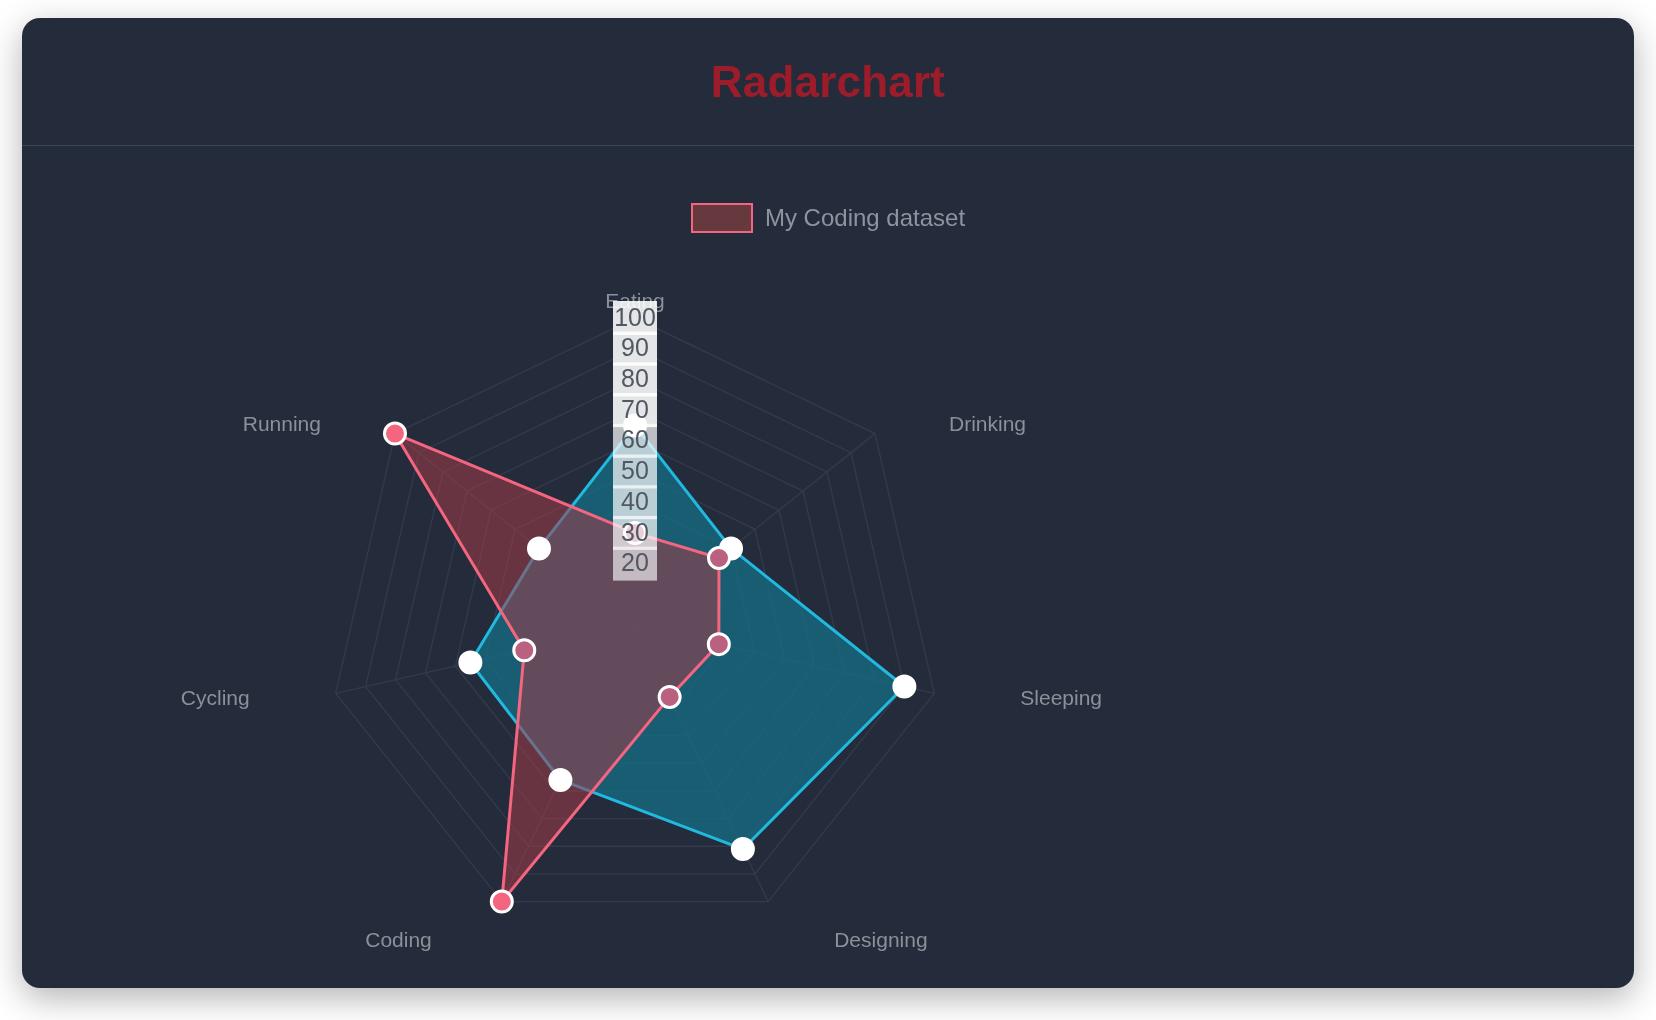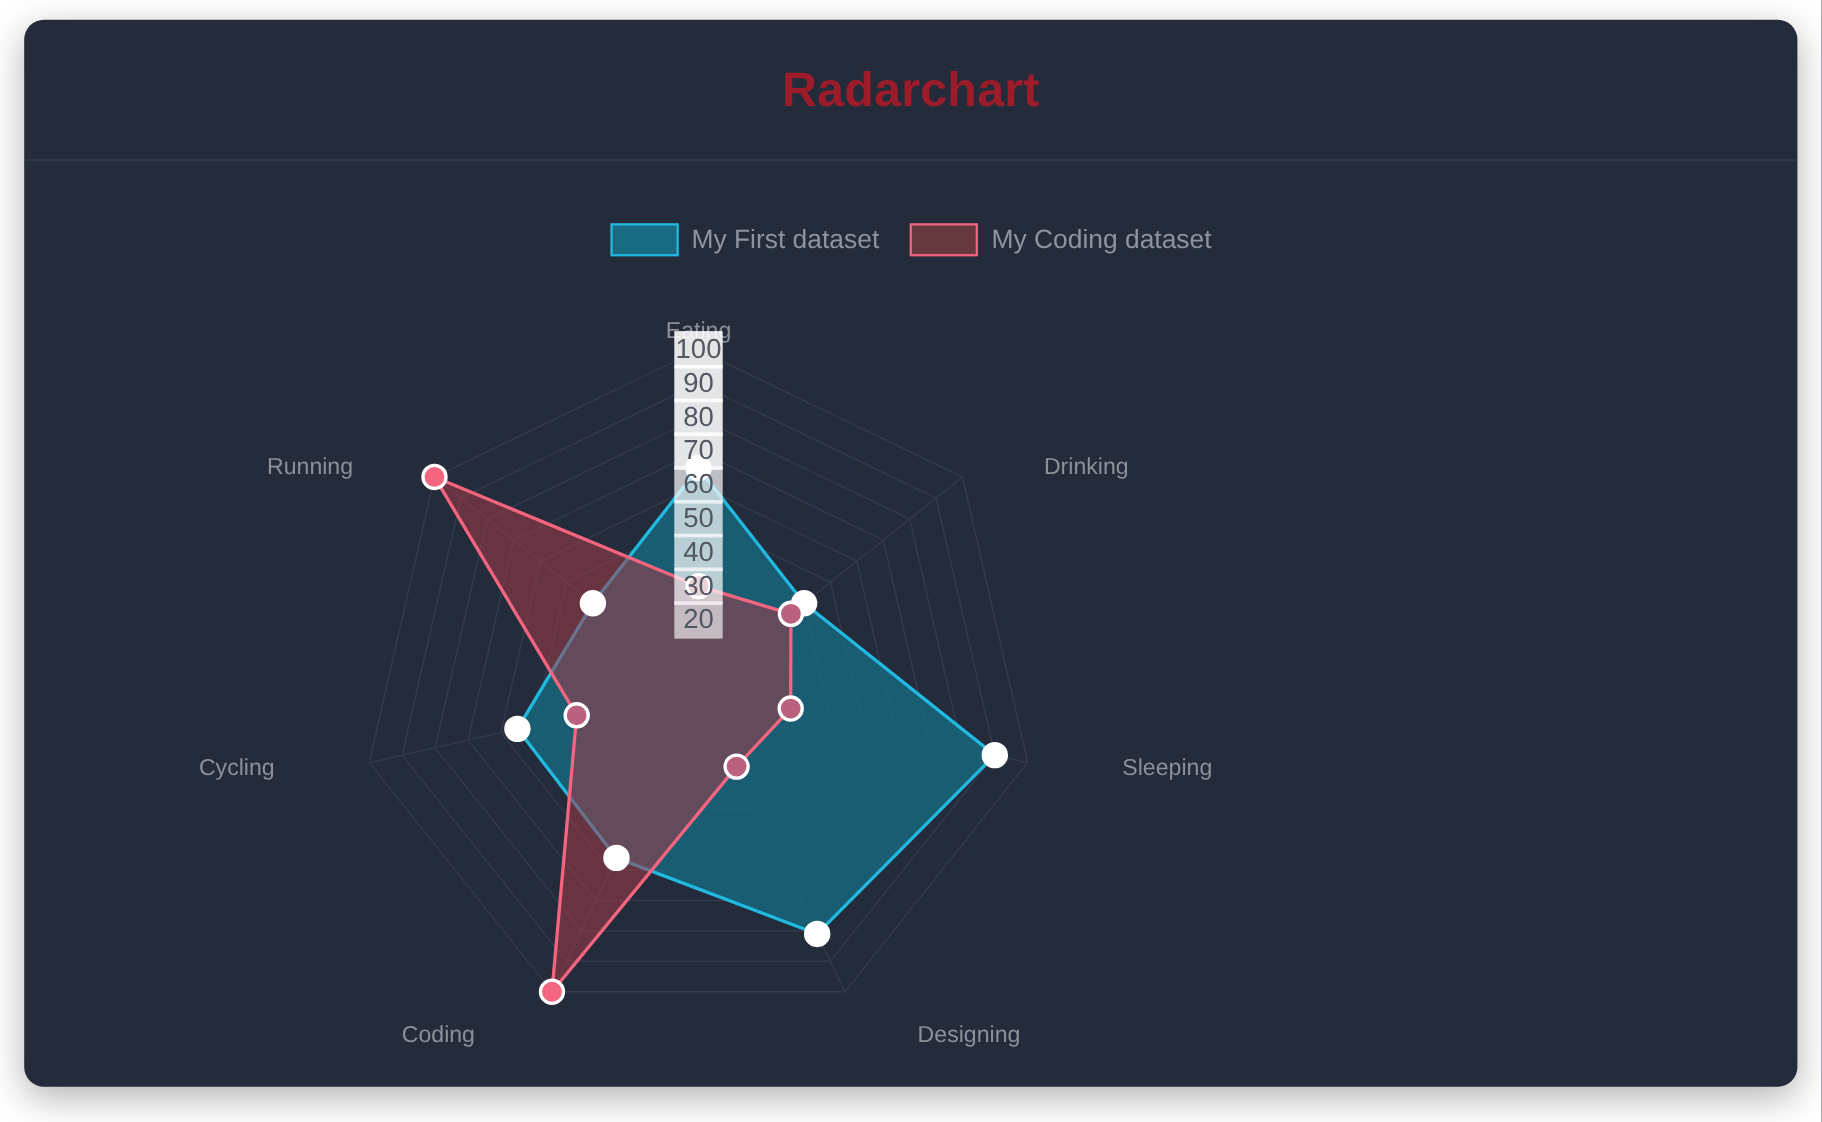--- a/index.html
+++ b/index.html
@@ -64,24 +64,20 @@
 <body>
 
 <div class="page">
   <div class="card">
 
     <div class="card-header">
       <div class="card-title">Radarchart</div>
     </div>
 
     <div class="legend">
-      <div class="legend-item">
-        <span class="legend-swatch" id="sw0" style="background: rgb(23, 106, 130); border-color: rgb(34, 185, 224);"></span>
-        <span class="legend-label">My First dataset</span>
-      </div>
       <div class="legend-item">
         <span class="legend-swatch" id="sw1" style="background: rgb(102, 57, 63); border-color: rgb(244, 101, 127);"></span>
         <span class="legend-label">My Coding dataset</span>
       </div>
     </div>
 
     <div class="chart-wrap">
       <svg id="radar" width="1612" height="970" viewBox="0 0 1612 970">
           <polygon points="613,300 853.0222651176852,415.5886308293688 912.3028690398198,675.3139267245886 746.2023079090903,883.5974424460427 479.79769209090966,883.5974424460427 313.6971309601802,675.3139267245886 372.97773488231485,415.58863082936887" fill="none" stroke="#323a4c" stroke-width="1.4"></polygon>
           <polygon points="613,330.7 829.0200386059166,434.7297677464319 882.3725821358379,668.4825340521297 732.8820771181813,855.9376982014385 493.1179228818187,855.9376982014385 343.6274178641621,668.4825340521297 396.9799613940833,434.729767746432" fill="none" stroke="#323a4c" stroke-width="1.4"></polygon>

